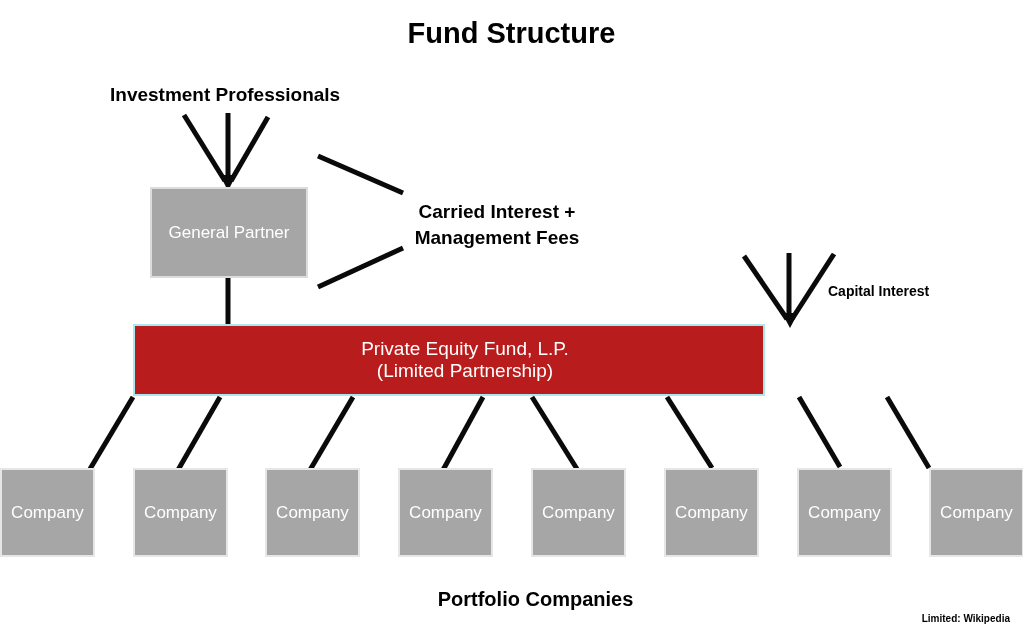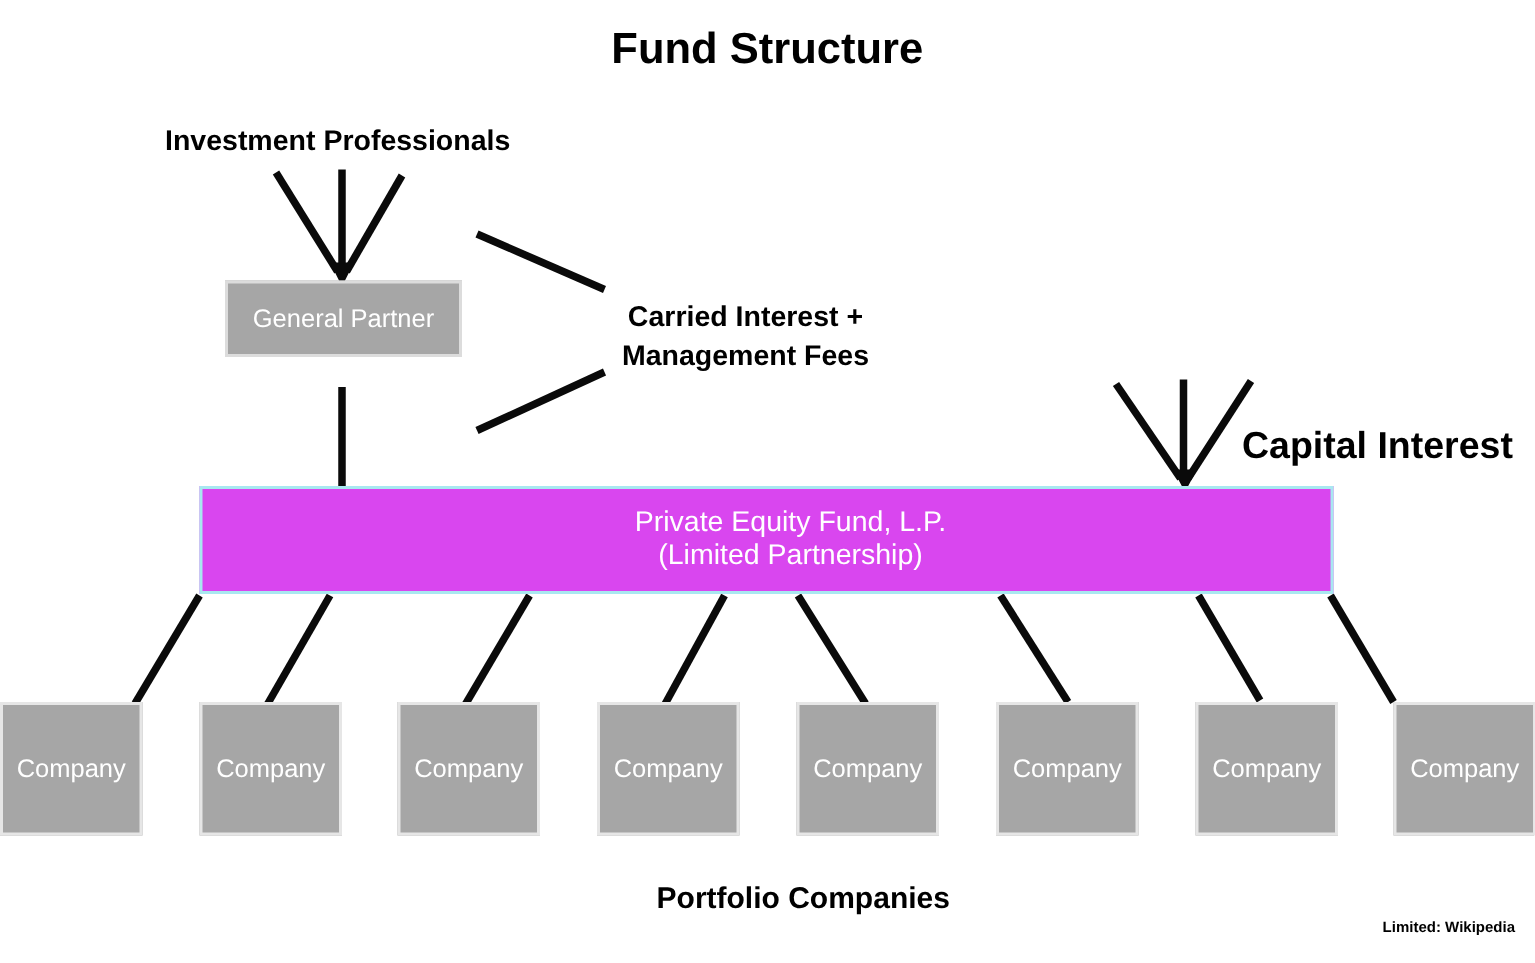--- a/index.html
+++ b/index.html
@@ -14,27 +14,27 @@
   .connectors line { stroke:#0a0a0a; stroke-width:5; }
   .connectors polygon { fill:#0a0a0a; }
 
   .node {
     position:absolute;
     display:flex; align-items:center; justify-content:center;
     box-sizing:border-box;
     text-align:center;
   }
   .gp-box {
-    left:150px; top:187px; width:158px; height:51px;
+    left:150px; top:187px; width:158px; height:91px;
     background:#a6a6a6; border:2px solid #dcdcdc;
     color:#ffffff; font-size:17px;
   }
   .fund-box {
-    left:133px; top:324px; width:756px; height:72px;
-    background:#d946ef; border:2px solid #a8e8f0;
+    left:133px; top:324px; width:632px; height:72px;
+    background:#b91c1c; border:2px solid #a8e8f0;
     color:#ffffff; font-size:19px; line-height:22px;
     flex-direction:column;
     padding-left:32px;
   }
   .company-box {
     top:468px; width:95px; height:89px;
     background:#a6a6a6; border:2px solid #e6e6e6;
     color:#ffffff; font-size:17px;
   }
   .c1 { left:0px; }   .c2 { left:133px; } .c3 { left:265px; } .c4 { left:398px; }
@@ -46,21 +46,21 @@
     white-space:nowrap;
   }
   .title {
     left:0; right:0; top:17px;
     text-align:center; font-size:29px;
   }
   .lbl-ip   { left:110px; top:84px;  font-size:19px; }
   .lbl-fees { left:398px; top:199px; width:198px; text-align:center;
               font-size:19px; line-height:26px; white-space:normal; }
   .lbl-lp   { left:690px; top:221px; font-size:19px; }
-  .lbl-cap  { left:828px; top:283px; font-size:25px; }
+  .lbl-cap  { left:828px; top:283px; font-size:14px; }
   .lbl-pc   { left:0; right:0; top:588px; text-align:center; font-size:20px;padding-left:48px; }
   .lbl-src  { right:13px; top:613px; font-size:10px; }
 </style>
 </head>
 <body>
 
 <div class="stage">
 
   <svg class="connectors" viewBox="0 0 1023 642">
 

